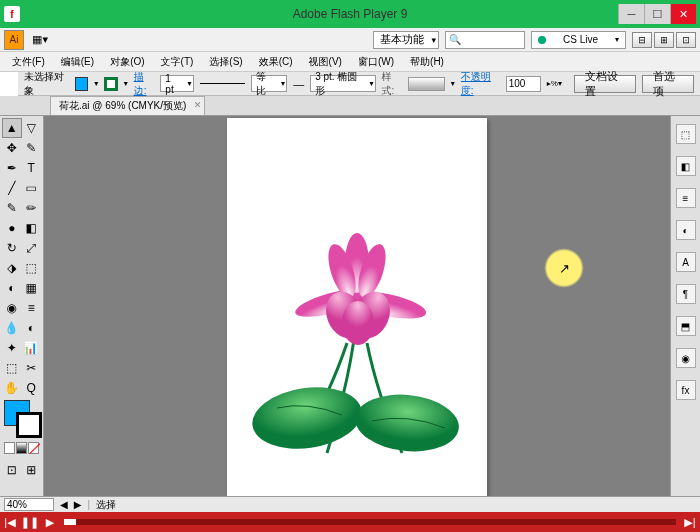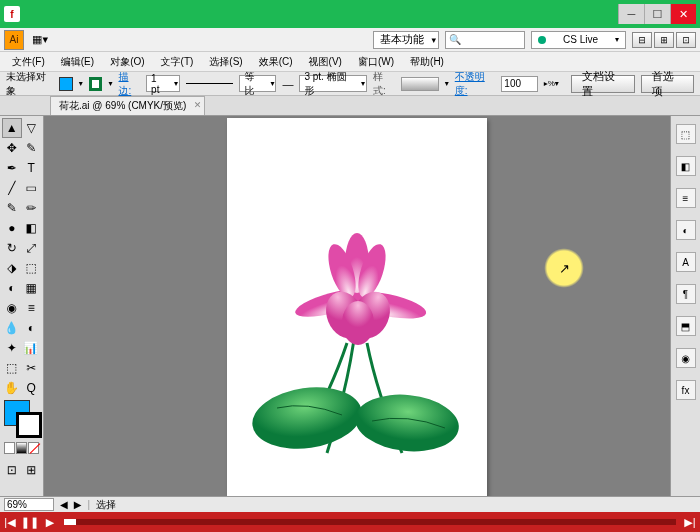--- a/index.html
+++ b/index.html
@@ -20,21 +20,21 @@
 .workspace-dd::after { content: "▾"; position: absolute; right: 2px; font-size: 9px; }
 .search-box { width: 80px; height: 18px; border: 1px solid #999; background: #fff; display: flex; align-items: center; font-size: 10px; }
 .cs-live { height: 18px; padding: 0 6px; font-size: 10px; background: #fff; border: 1px solid #999; display: flex; align-items: center; gap: 17px; }
 .cs-live .dot { width: 8px; height: 8px; border-radius: 50%; background: #0a7; }
 .win-arrange { display: flex; gap: 2px; }
 .arrange-btn { width: 20px; height: 16px; border: 1px solid #888; background: linear-gradient(#fff,#ddd); font-size: 9px; display: flex; align-items: center; justify-content: center; }
 
 .menubar { height: 20px; background: #f0f0f0; border-bottom: 1px solid #ccc; display: flex; align-items: center; padding: 0 4px; font-size: 10px; }
 .menu-item { padding: 0 8px; }
 
-.optbar { height: 24px; background: #e8e8e8; border-bottom: 1px solid #bbb; display: flex; align-items: center; padding: 0 6px; font-size: 11px; gap: 6px; }
+.optbar { height: 24px; background: #e8e8e8; border-bottom: 1px solid #bbb; display: flex; align-items: center; padding: 0 6px; font-size: 11px; gap: 6px; margin-left: 18px; }
 .fill-swatch { width: 14px; height: 14px; background: #00aaff; border: 1px solid #333; }
 .stroke-swatch { width: 14px; height: 14px; border: 3px solid #0a7a3a; background: #fff; }
 .opt-dd { height: 17px; border: 1px solid #999; background: #fff; font-size: 10px; padding: 0 12px 0 4px; display: inline-flex; align-items: center; position: relative; }
 .opt-dd::after { content: "▾"; position: absolute; right: 1px; font-size: 8px; }
 .opt-label { color: #555; font-size: 10px; }
 .stroke-preview { width: 50px; border-top: 1px solid #000; }
 .style-swatch { width: 40px; height: 14px; border: 1px solid #999; background: linear-gradient(#fff,#aaa); }
 .link-opt { color: #0066cc; text-decoration: underline; font-size: 10px; }
 .num-input { width: 38px; height: 16px; border: 1px solid #999; background: #fff; font-size: 10px; padding: 0 2px; display: inline-flex; align-items: center; }
 .btn { height: 18px; padding: 0 10px; background: linear-gradient(#fff,#ddd); border: 1px solid #888; font-size: 11px; display: inline-flex; align-items: center; }
@@ -77,20 +77,21 @@
 .watermark { position: absolute; right: 6px; bottom: 24px; text-align: right; font-size: 14px; color: #333; text-shadow: 0 0 3px #fff; line-height: 1.4; }
 .watermark .line2 { font-size: 11px; letter-spacing: 2px; }
 </style>
 </head>
 <body>
 
 <div class="titlebar">
   <div class="titlebar-left">
     <div class="fp-icon">f</div>
   </div>
+  <div class="titlebar-title">Adobe Flash Player 9</div>
   <div class="win-buttons">
     <div class="win-btn">─</div>
     <div class="win-btn">☐</div>
     <div class="win-btn close">✕</div>
   </div>
 </div>
 
 <div class="ai-bar">
   <div class="ai-logo">Ai</div>
   <span style="font-size:11px;">▦▾</span>
@@ -278,21 +279,21 @@
     <div class="panel-icon">◐</div>
     <div class="panel-icon">A</div>
     <div class="panel-icon">¶</div>
     <div class="panel-icon">⬒</div>
     <div class="panel-icon">◉</div>
     <div class="panel-icon">fx</div>
   </div>
 </div>
 
 <div class="status-bar">
-  <div class="zoom-dd">69%</div>
+  <div class="zoom-dd">40%</div>
   <span>◀</span>
   <span>▶</span>
   <span class="sb-sep">|</span>
   <span>选择</span>
 </div>
 
 <div class="watermark">
 </div>
 
 <div class="player-bar">

